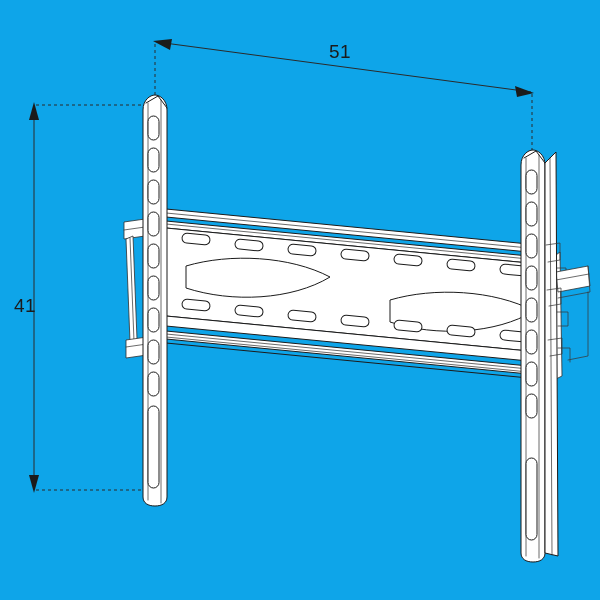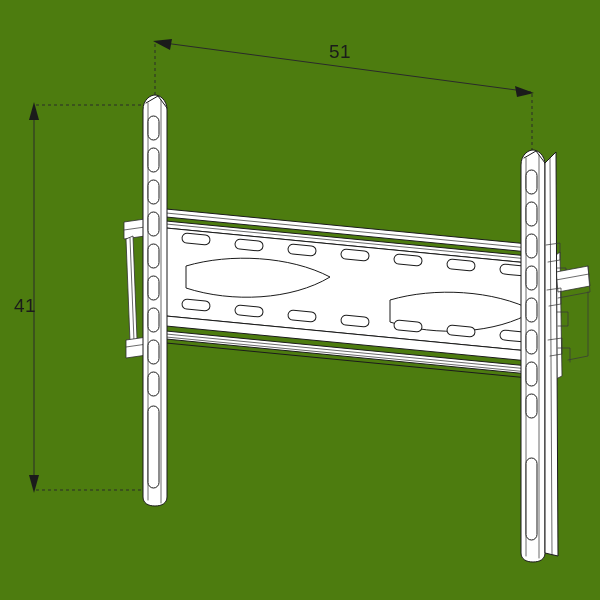--- a/index.html
+++ b/index.html
@@ -8,21 +8,21 @@
     padding: 0;
     background: #ffffff;
   }
   body {
     font-family: "Liberation Sans", sans-serif;
   }
   #drawing-root {
     position: relative;
     width: 600px;
     height: 600px;
-    background: #4d7c0f;
+    background: #0ea5e9;
     overflow: hidden;
   }
   #drawing-svg {
     display: block;
     width: 600px;
     height: 600px;
   }
   .dim-text {
     font-family: "Liberation Sans", sans-serif;
     font-size: 19px;

